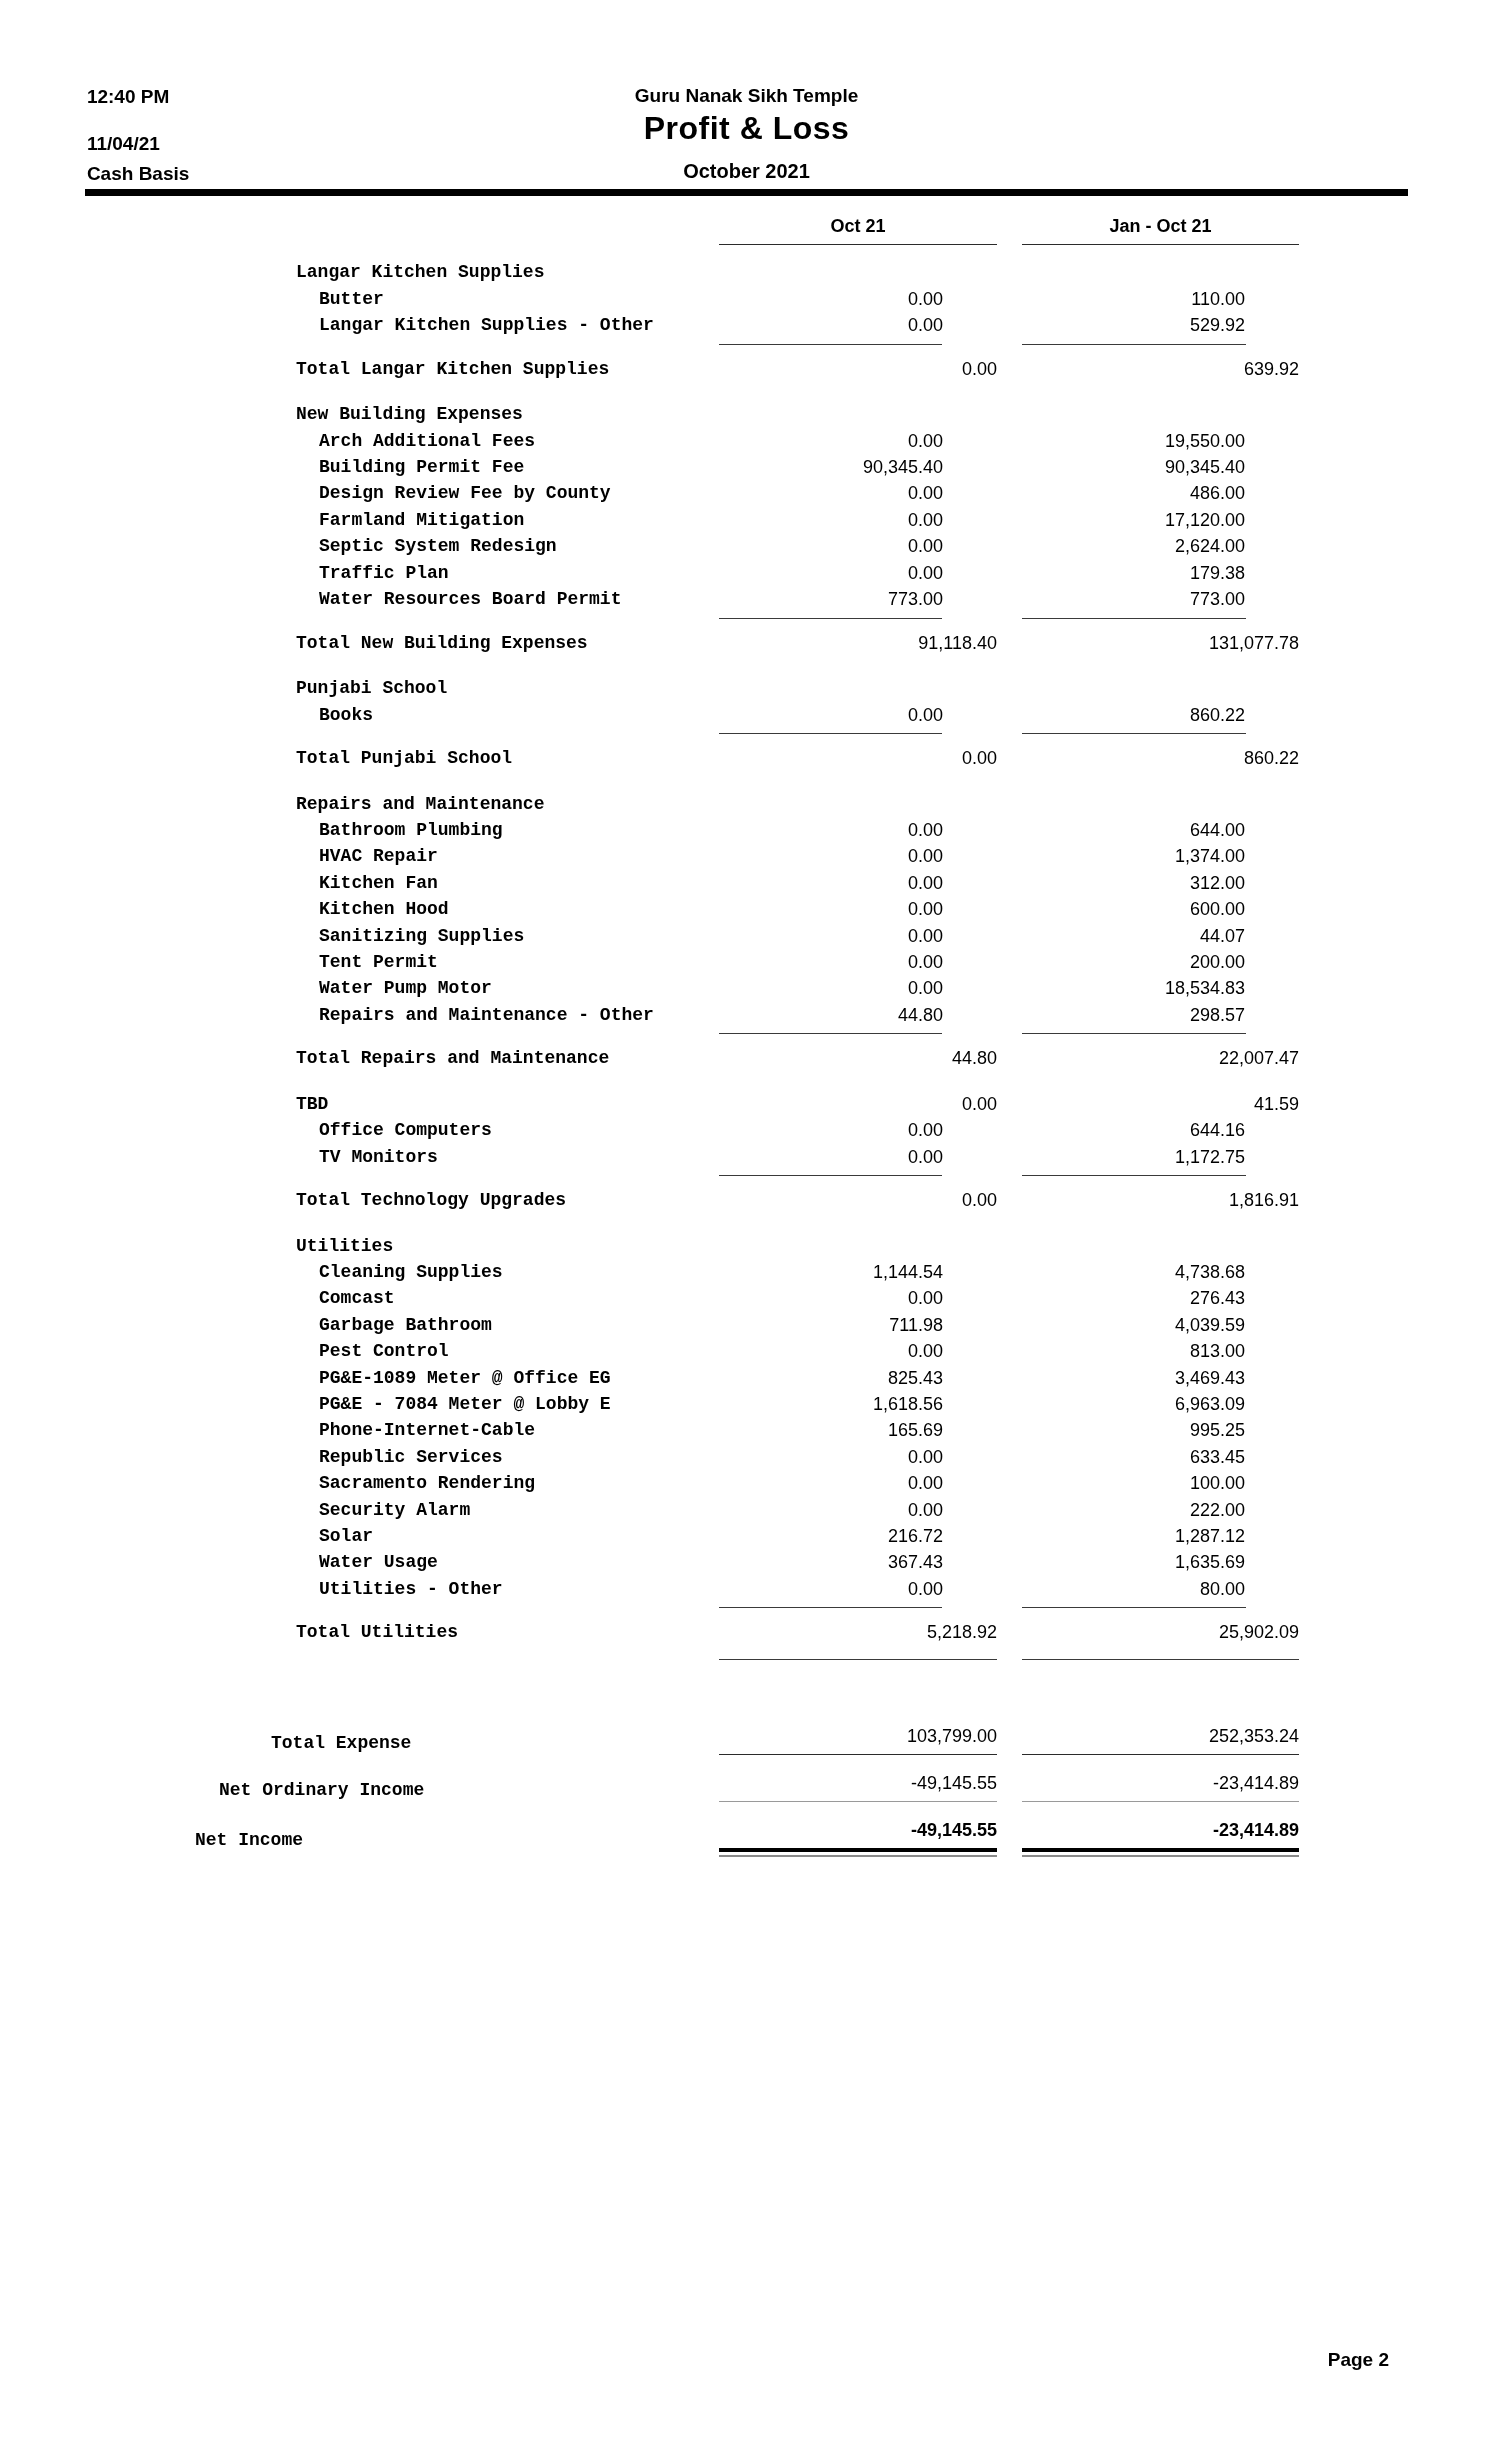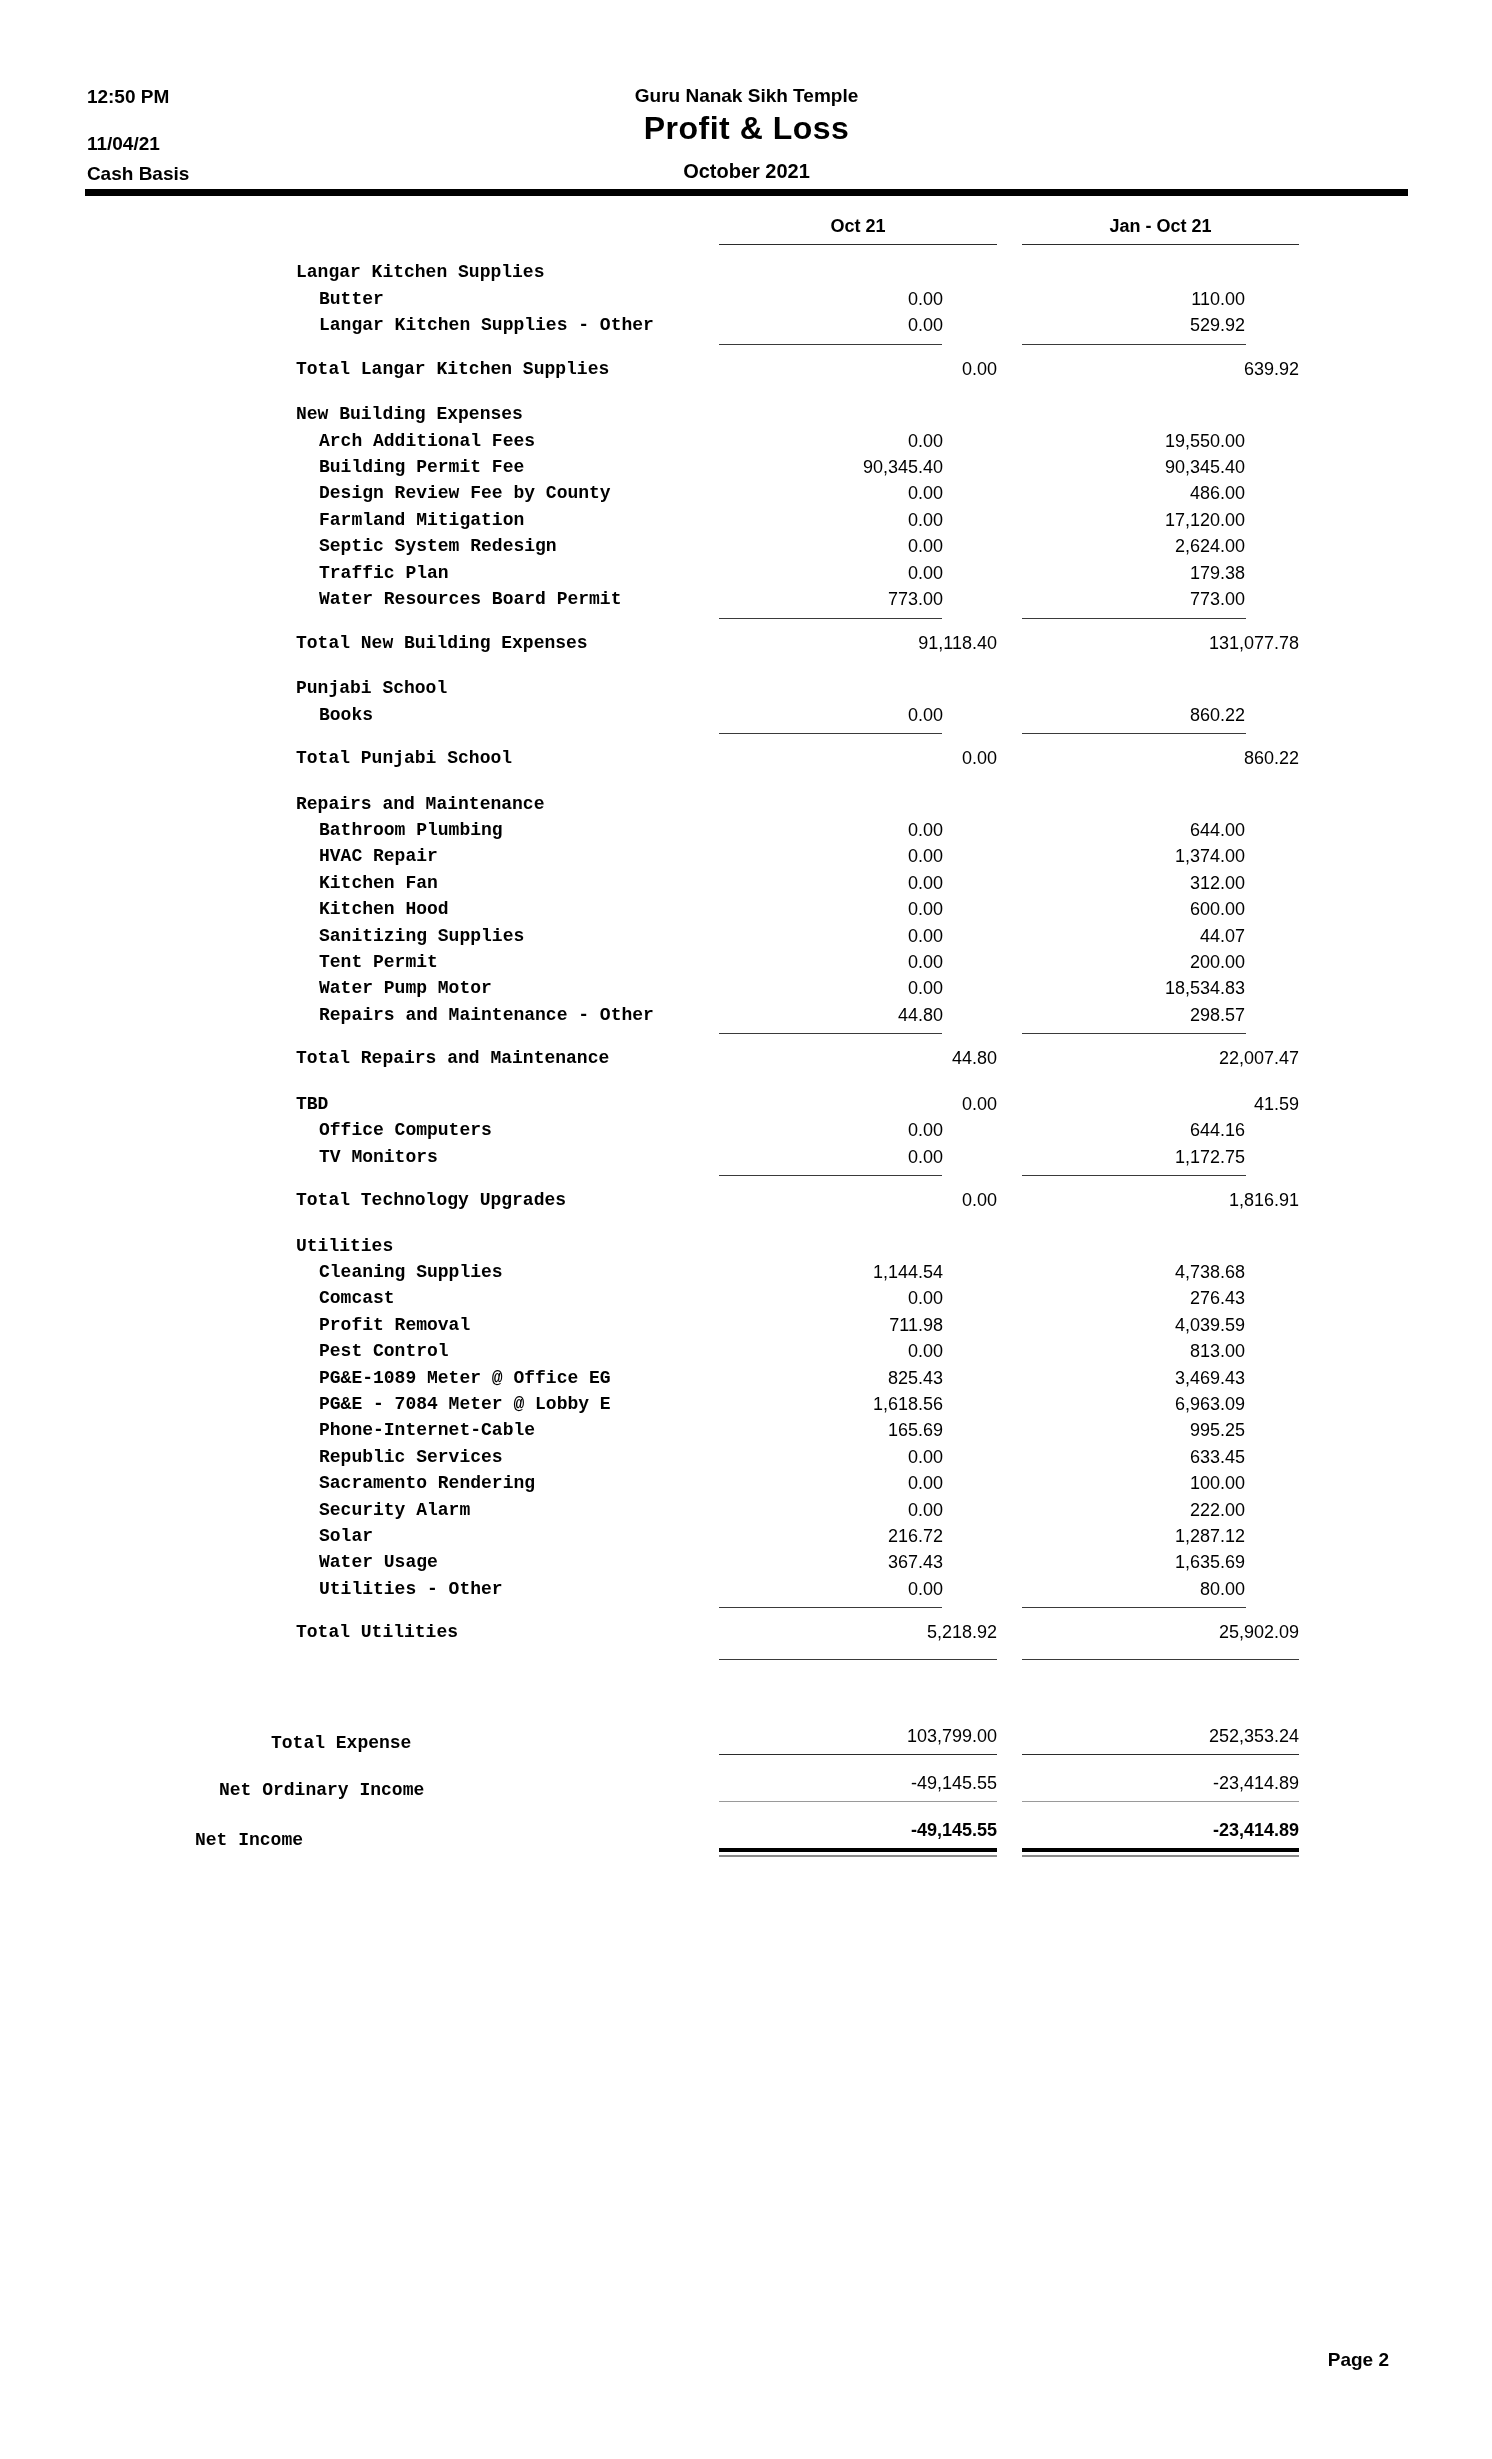--- a/index.html
+++ b/index.html
@@ -64,21 +64,21 @@
       content:""; position:absolute; left:0; right:0; bottom:-8.6px; height:1.9px; background:#8a8a8a; }
 
   .page-num { position:absolute; top:2349px; right:104px; font-weight:700; font-size:19px; }
 </style>
 </head>
 <body>
 
 <div class="page">
 
   <div class="hdr">
-    <div class="hdr-item hdr-time">12:50 PM</div>
+    <div class="hdr-item hdr-time">12:40 PM</div>
     <div class="hdr-item hdr-date">11/04/21</div>
     <div class="hdr-item hdr-basis">Cash Basis</div>
     <div class="hdr-center hdr-title">Profit &amp; Loss</div>
     <div class="hdr-center hdr-org">Guru Nanak Sikh Temple</div>
     <div class="hdr-center hdr-period">October 2021</div>
     <div class="thick-rule"></div>
   </div>
 
   <div class="colhead">
     <div class="ch ch1">Oct 21</div>
@@ -311,21 +311,21 @@
           <span class="gp"></span>
           <span class="c2">4,738.68</span>
         </div>
         <div class="trow i-detail pad">
           <span class="lbl">Comcast</span>
           <span class="c1">0.00</span>
           <span class="gp"></span>
           <span class="c2">276.43</span>
         </div>
         <div class="trow i-detail pad">
-          <span class="lbl">Profit Removal</span>
+          <span class="lbl">Garbage Bathroom</span>
           <span class="c1">711.98</span>
           <span class="gp"></span>
           <span class="c2">4,039.59</span>
         </div>
         <div class="trow i-detail pad">
           <span class="lbl">Pest Control</span>
           <span class="c1">0.00</span>
           <span class="gp"></span>
           <span class="c2">813.00</span>
         </div>

